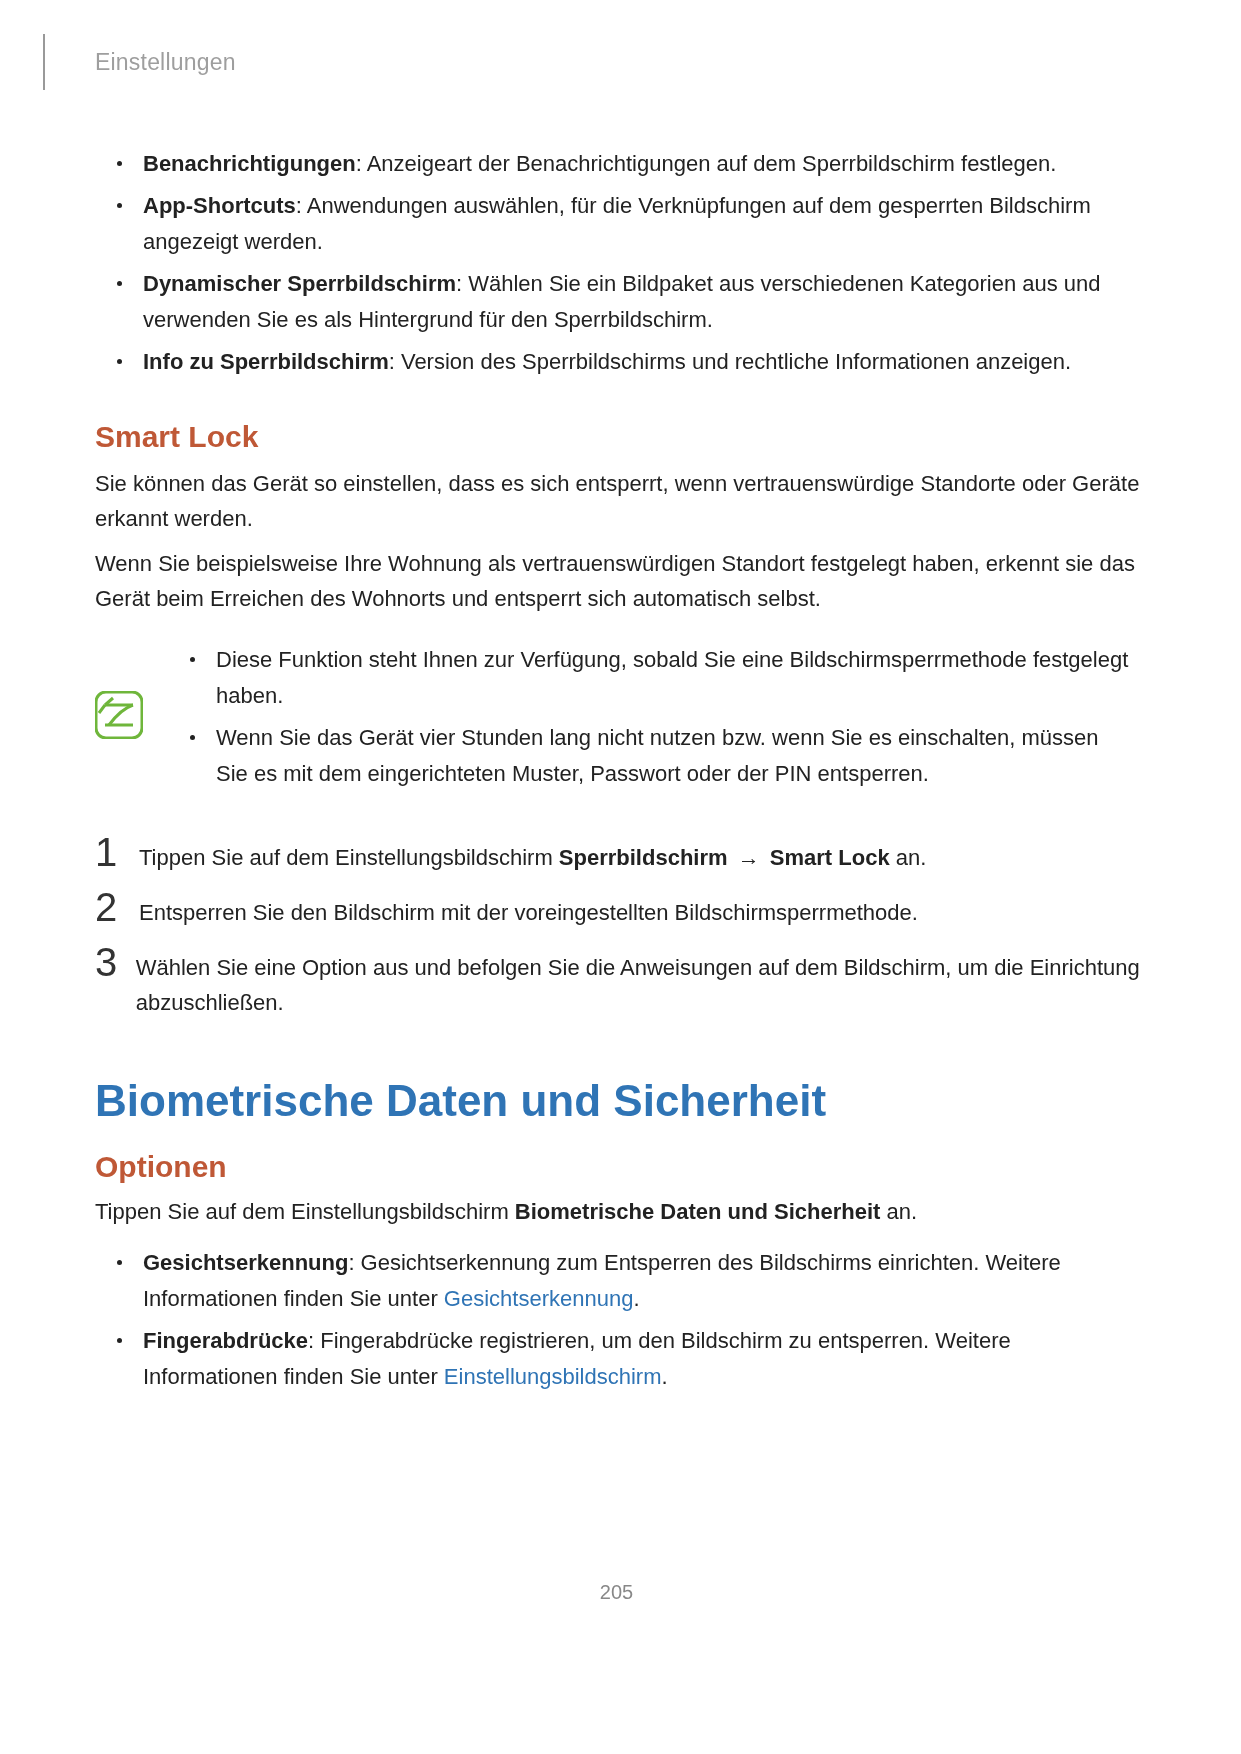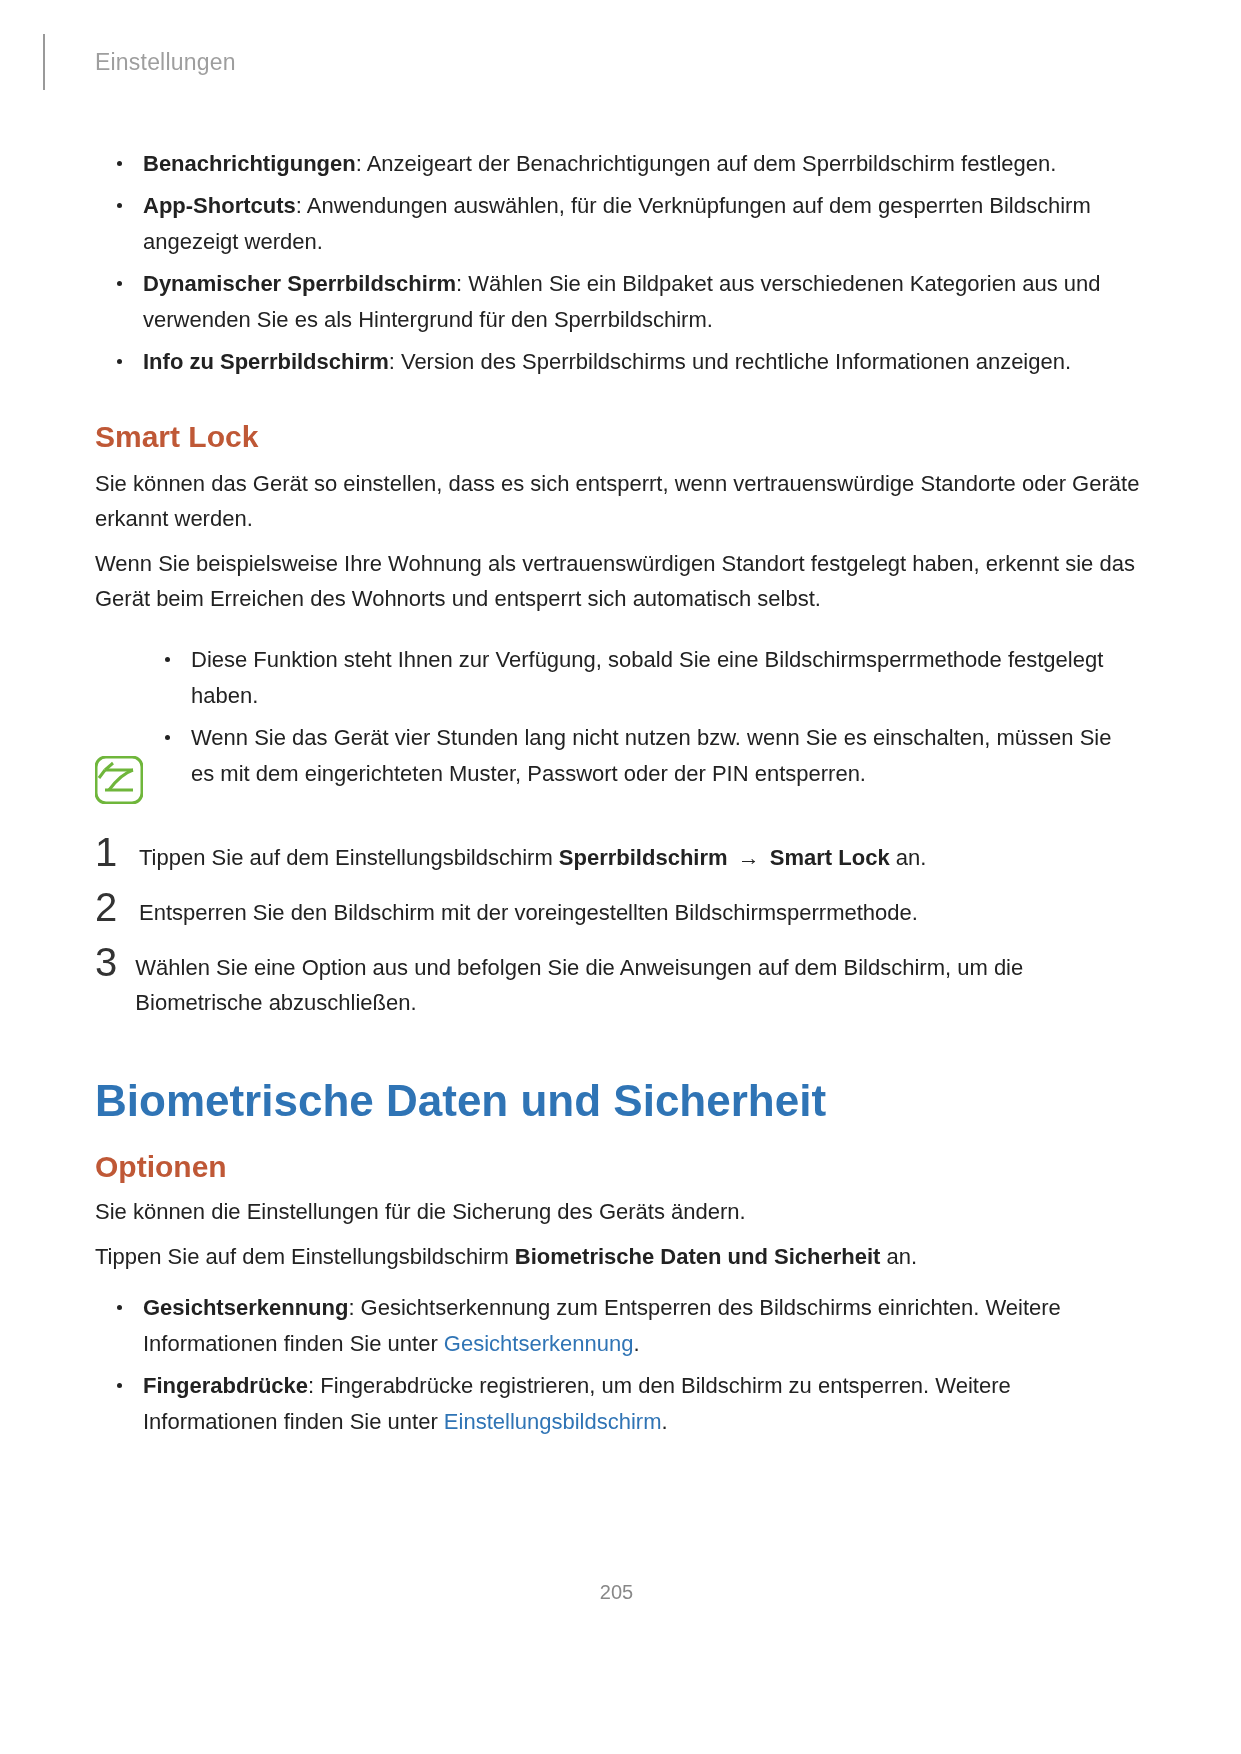--- a/index.html
+++ b/index.html
@@ -75,22 +75,22 @@
   }
   .para {
     font-size: 22px;
     line-height: 35px;
     margin: 6px 0 10px 0;
     color: #222;
   }
 
   .note-block {
     display: flex;
-    align-items: flex-end;
-    gap: 0;
+    align-items: center;
+    gap: 25px;
     margin: 8px 0 10px 0;
   }
   .note-icon {
     flex: 0 0 48px;
   }
   .note-list { flex: 1; }
 
   .steps { margin-top: 26px; }
   .step-row {
     display: flex;
@@ -198,27 +198,26 @@
         <div class="step-text">
           <span>Tippen Sie auf dem Einstellungsbildschirm </span><span class="bold">Sperrbildschirm</span><span class="arrow"> → </span><span class="bold">Smart Lock</span><span> an.</span>
         </div>
       </div>
       <div class="step-row">
         <div class="step-num">2</div>
         <div class="step-text">Entsperren Sie den Bildschirm mit der voreingestellten Bildschirmsperrmethode.</div>
       </div>
       <div class="step-row">
         <div class="step-num">3</div>
-        <div class="step-text">Wählen Sie eine Option aus und befolgen Sie die Anweisungen auf dem Bildschirm, um die Biometrische abzuschließen.</div>
+        <div class="step-text">Wählen Sie eine Option aus und befolgen Sie die Anweisungen auf dem Bildschirm, um die Einrichtung abzuschließen.</div>
       </div>
     </div>
 
     <h1 class="bio">Biometrische Daten und Sicherheit</h1>
     <h2 class="optionen">Optionen</h2>
-    <p class="para">Sie können die Einstellungen für die Sicherung des Geräts ändern.</p>
     <p class="para">
       <span>Tippen Sie auf dem Einstellungsbildschirm </span><span class="bold">Biometrische Daten und Sicherheit</span><span> an.</span>
     </p>
 
     <ul class="sec-bullets">
       <li>
         <span class="bold">Gesichtserkennung</span><span>: Gesichtserkennung zum Entsperren des Bildschirms einrichten. Weitere Informationen finden Sie unter </span><span class="link">Gesichtserkennung</span><span>.</span>
       </li>
       <li>
         <span class="bold">Fingerabdrücke</span><span>: Fingerabdrücke registrieren, um den Bildschirm zu entsperren. Weitere Informationen finden Sie unter </span><span class="link">Einstellungsbildschirm</span><span>.</span>

